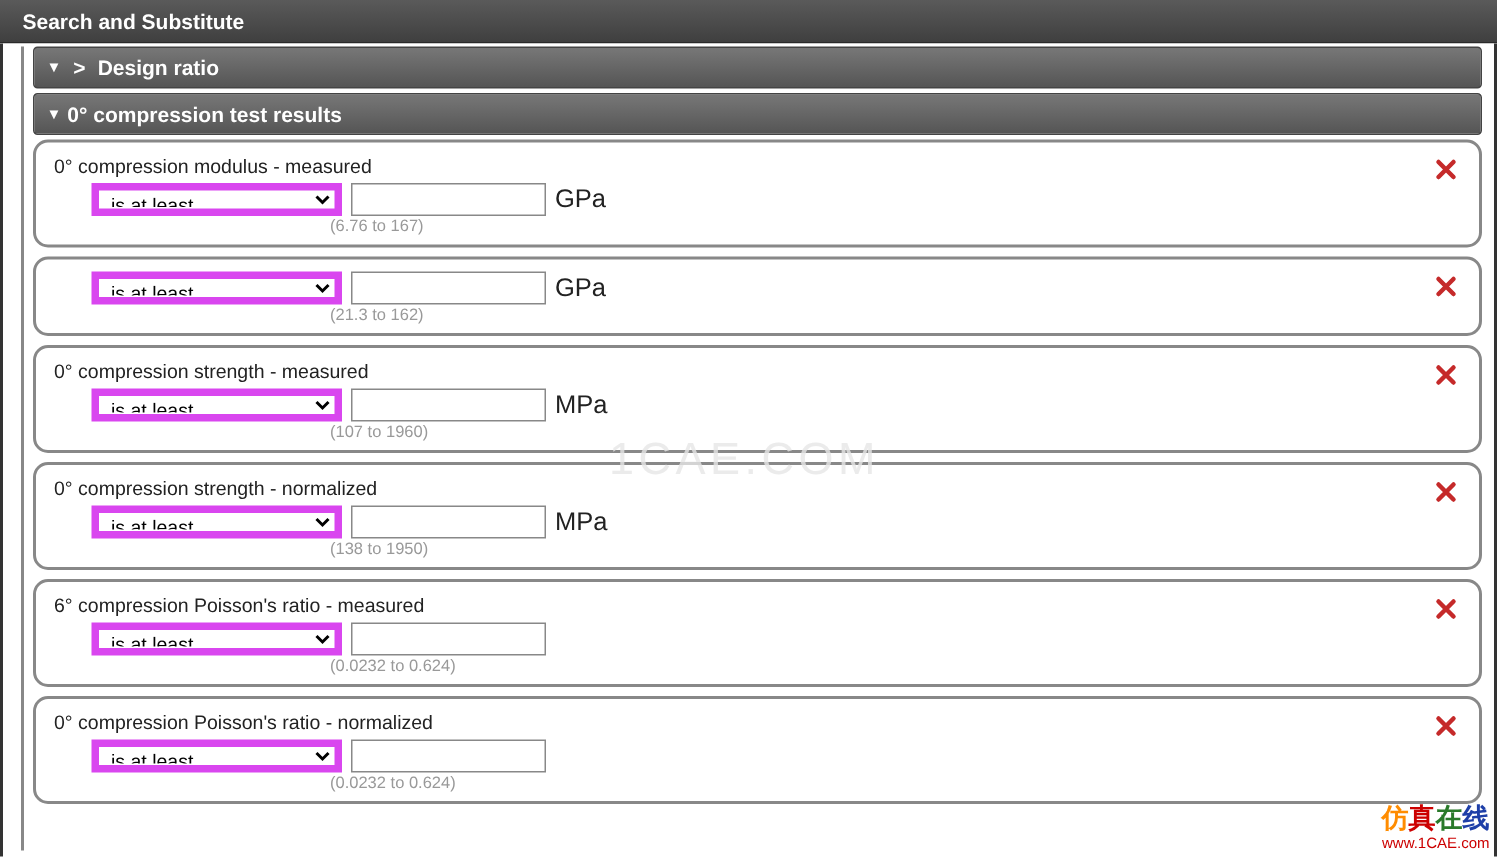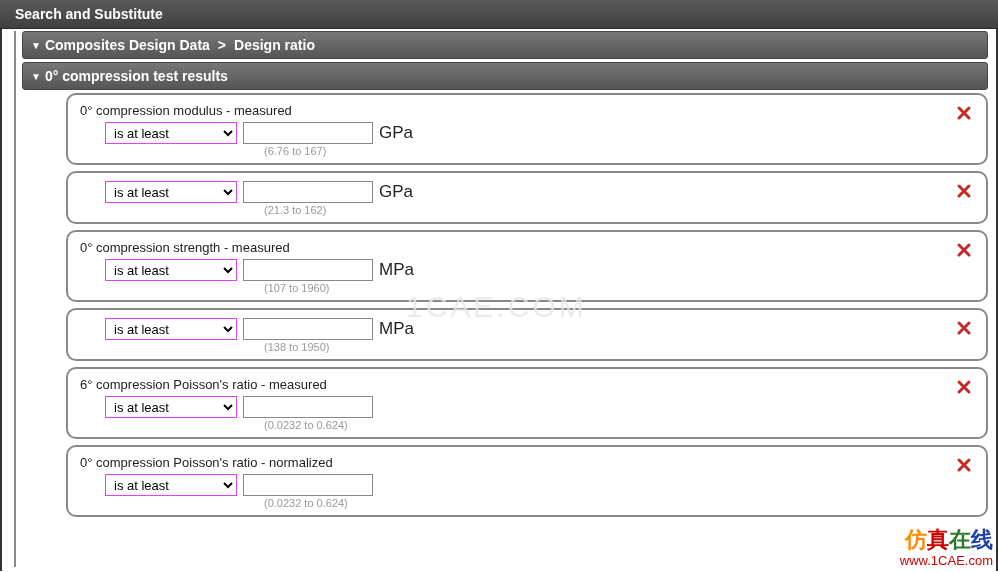--- a/index.html
+++ b/index.html
@@ -56,37 +56,36 @@
       padding: 0 4px;
       font-weight: bold;
     }
     .criterion-box {
       border: 2px solid #888;
       border-radius: 10px;
       padding: 8px 12px 6px 12px;
       margin-bottom: 6px;
       position: relative;
       background: #fff;
-      margin-left: 44px;
     }
     .criterion-label {
       font-size: 13px;
       color: #222;
       margin-bottom: 4px;
     }
     .criterion-controls {
       display: flex;
       align-items: center;
       gap: 6px;
       padding-left: 25px;
     }
     .criterion-select {
-      border: 1px solid #d946ef;
+      border: 5px solid #d946ef;
       height: 22px;
-      width: 132px;
+      width: 167px;
       font-size: 13px;
       padding: 1px 4px;
       background: #fff;
       font-family: inherit;
     }
     .criterion-input {
       border: 1px solid #888;
       height: 22px;
       width: 130px;
       font-size: 13px;
@@ -132,46 +131,45 @@
     .bottom-credit {
       position: absolute;
       right: 5px;
       bottom: 3px;
       text-align: right;
       z-index: 10;
       font-family: SimSun, serif;
       line-height: 1.2;
     }
     .bottom-credit .cn {
-      font-size: 22px;
+      font-size: 18px;
       font-weight: bold;
     }
     .bottom-credit .cn span:nth-child(1){color:#ff8c00;}
     .bottom-credit .cn span:nth-child(2){color:#cc0000;}
     .bottom-credit .cn span:nth-child(3){color:#2a7a2a;}
     .bottom-credit .cn span:nth-child(4){color:#1e3fa8;}
     .bottom-credit .url {
-      font-size: 13px;
+      font-size: 10px;
       color: #cc0000;
       font-family: Arial, sans-serif;
     }
   </style>
 </head>
 <body>
 
 <div class="title-bar">
   <span>Search and Substitute</span>
 </div>
 
 <div class="outer-border">
   <div class="inner-wrap">
 
     <div class="section-header">
       <span class="tri">▼</span>
-      <span>Composites Design Data</span>
       <span class="gt">&gt;</span>
       <span>Design ratio</span>
     </div>
 
     <div class="section-header">
       <span class="tri">▼</span>
       <span>0° compression test results</span>
     </div>
 
     <div id="criteria-container">
@@ -216,20 +214,21 @@
       <span class="unit-label">MPa</span>
     </div>
     <div class="range-hint">(107 to 1960)</div>
     <div class="remove-icon">
       <svg viewBox="0 0 16 16">
         <path d="M3 3 L13 13 M13 3 L3 13" stroke="#c52a2a" stroke-width="3" stroke-linecap="round" fill="none"></path>
       </svg>
     </div>
   </div>
         <div class="criterion-box">
+    <div class="criterion-label">0° compression strength - normalized</div>
     <div class="criterion-controls">
       <select class="criterion-select">
         <option>is at least</option>
       </select>
       <input type="text" class="criterion-input" value="" style="">
       <span class="unit-label">MPa</span>
     </div>
     <div class="range-hint">(138 to 1950)</div>
     <div class="remove-icon">
       <svg viewBox="0 0 16 16">

